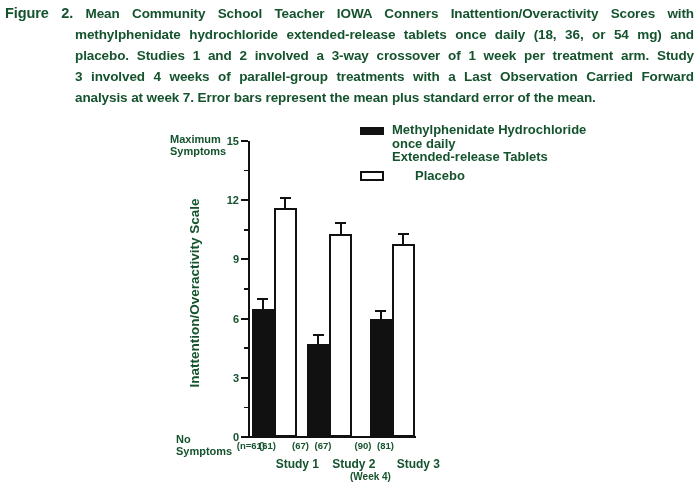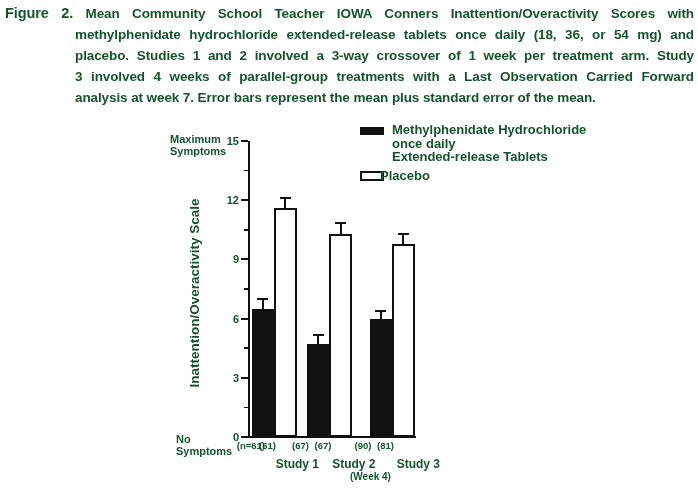--- a/index.html
+++ b/index.html
@@ -22,21 +22,21 @@
   
   .max-sym{left:170px;top:133px;width:66px;font-size:11px;line-height:12px;font-weight:bold;}
   .no-sym{left:176px;top:433px;width:66px;font-size:11px;line-height:12px;font-weight:bold;}
   .ytitle{left:194px;top:293px;transform:translate(-50%,-50%) rotate(-90deg);
           font-size:13.5px;font-weight:bold;white-space:nowrap;}
   
   .sw1{left:360px;top:127px;width:24px;height:8px;background:#111;}
   .sw2{left:360px;top:171px;width:24px;height:10px;background:#fff;border:2px solid #111;box-sizing:border-box;}
   .lg-text{font-size:13px;font-weight:bold;line-height:13.5px;}
   .lg1{left:392px;top:123px;}
-  .lg2{left:380px;top:169px;}
+  .lg2{left:415px;top:169px;}
 </style>
 </head>
 <body>
 
 <div class="page">
 
   <div class="caption">
     <div class="cap-line"><span class="cap-label">Figure 2.</span> <span>Mean Community School Teacher IOWA Conners Inattention/Overactivity Scores with</span></div>
     <div class="cap-line cl-rest">methylphenidate hydrochloride extended-release tablets once daily (18, 36, or 54 mg) and</div>
     <div class="cap-line cl-rest">placebo. Studies 1 and 2 involved a 3-way crossover of 1 week per treatment arm. Study</div>

